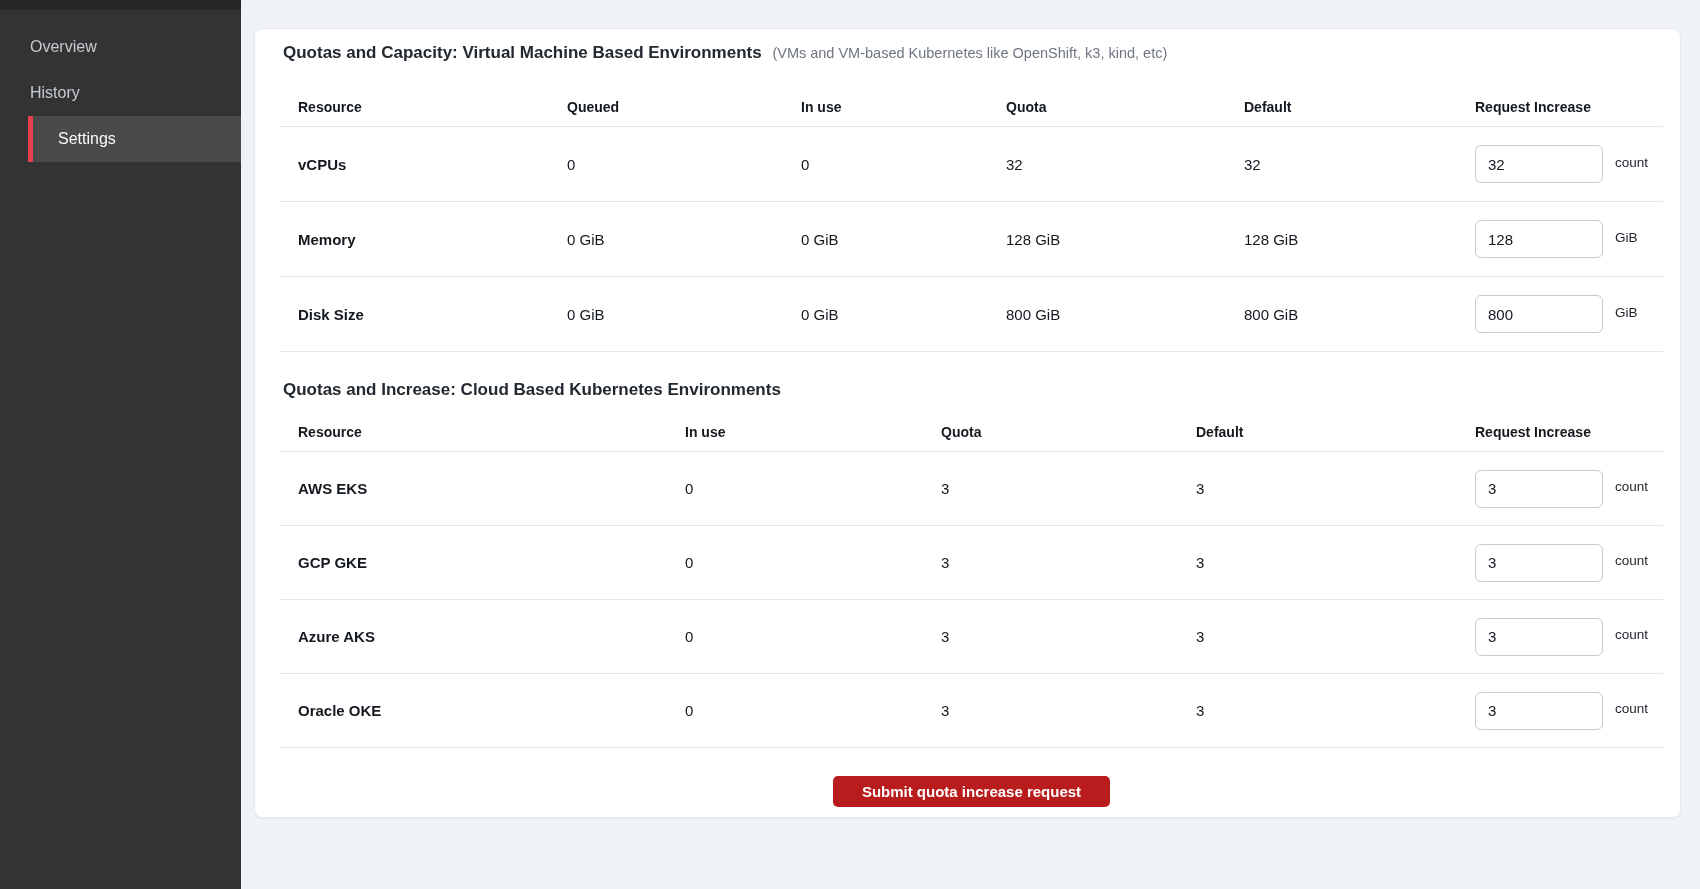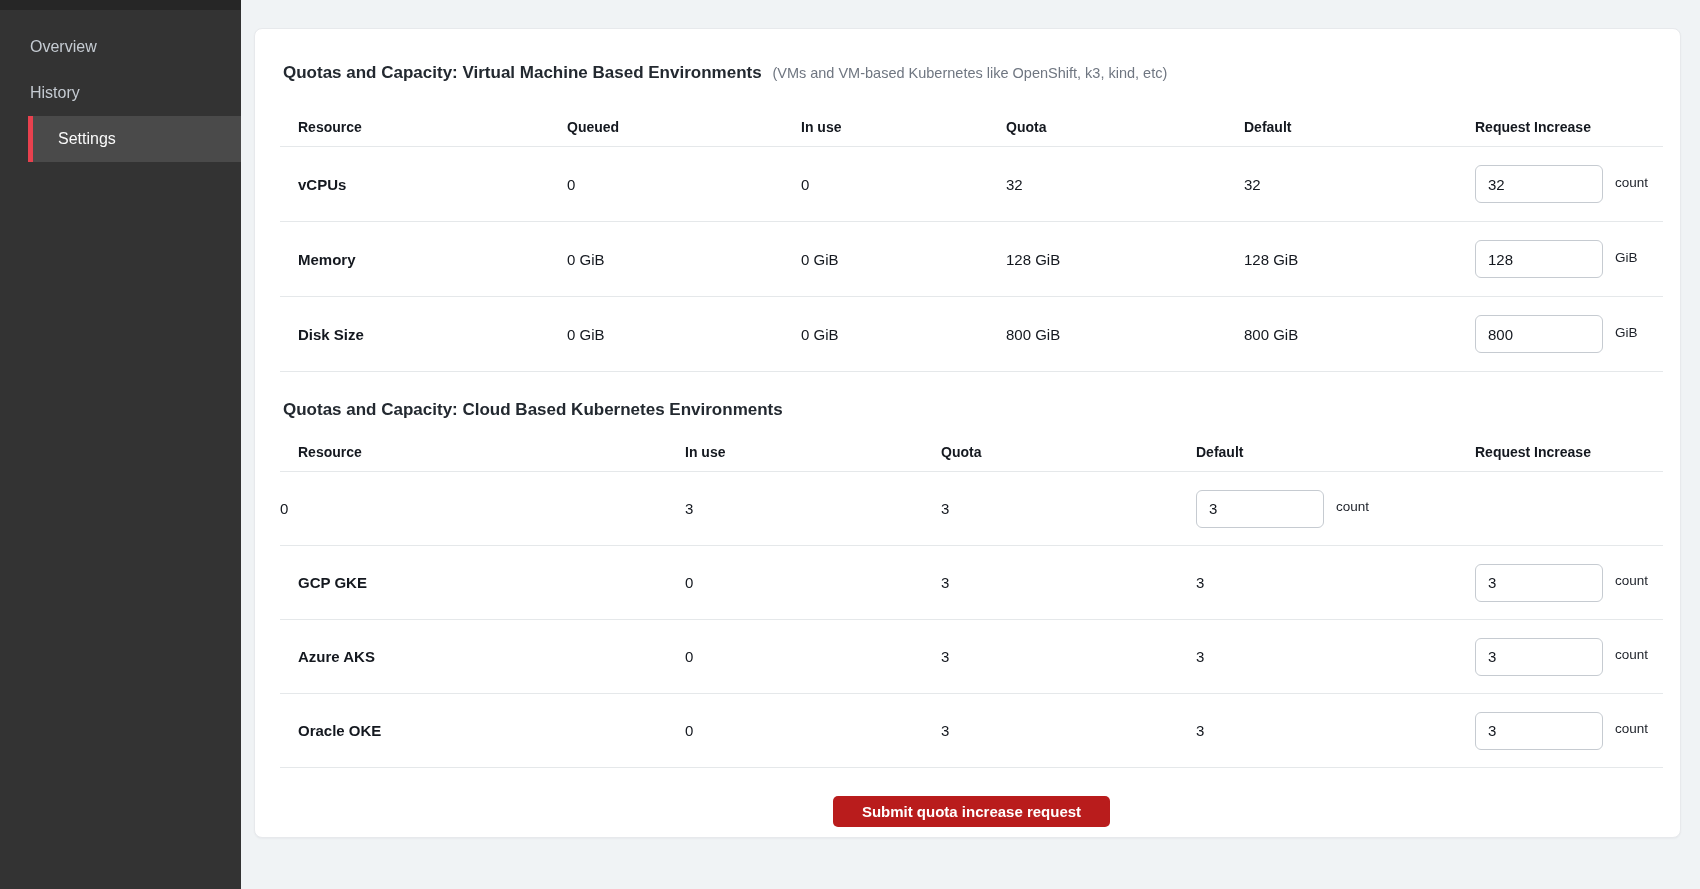--- a/index.html
+++ b/index.html
@@ -41,21 +41,21 @@
   }
 
   .card {
     width: 1427px; margin-top: 12px; background: #ffffff;
     border: 1px solid #e7e9ec; border-radius: 8px;
     box-shadow: 0 1px 2px rgba(16,24,40,0.04);
     padding: 0 17px 10px 25px;
   }
 
   .section-heading {
-    padding-top: 28px; line-height: 32px; font-size: 17px;
+    padding-top: 8px; line-height: 32px; font-size: 17px;
     font-weight: 600; color: #232930; padding-left: 3px;
   }
   .section-heading .subtitle {
     font-size: 14.5px; font-weight: 400; color: #6f7681; margin-left: 6px;
   }
   .section-heading.second { margin-top: 22px; padding-top: 0; }
 
   
   .qtable { width: 100%; }
   .qrow {
@@ -157,33 +157,34 @@
           <div class="td">800 GiB</div>
           <div class="td">800 GiB</div>
           <div class="request-cell">
             <input class="request-input" type="text" value="800" style="">
             <span class="unit-label">GiB</span>
           </div>
         </div>
       </div>
 
       <h2 class="section-heading second">
-        <span>Quotas and Capacity: Cloud Based Kubernetes Environments</span>
+        <span>Quotas and Increase: Cloud Based Kubernetes Environments</span>
       </h2>
 
       <div class="qtable cloud">
         <div class="qrow header cloud-grid">
           <div class="th cell-first">Resource</div>
           <div class="th">In use</div>
           <div class="th">Quota</div>
           <div class="th">Default</div>
           <div class="th">Request Increase</div>
         </div>
 
         <div class="qrow body cloud-grid">
+          <div class="td resource cell-first">AWS EKS</div>
           <div class="td">0</div>
           <div class="td">3</div>
           <div class="td">3</div>
           <div class="request-cell">
             <input class="request-input" type="text" value="3" style="">
             <span class="unit-label">count</span>
           </div>
         </div>
 
         <div class="qrow body cloud-grid">

